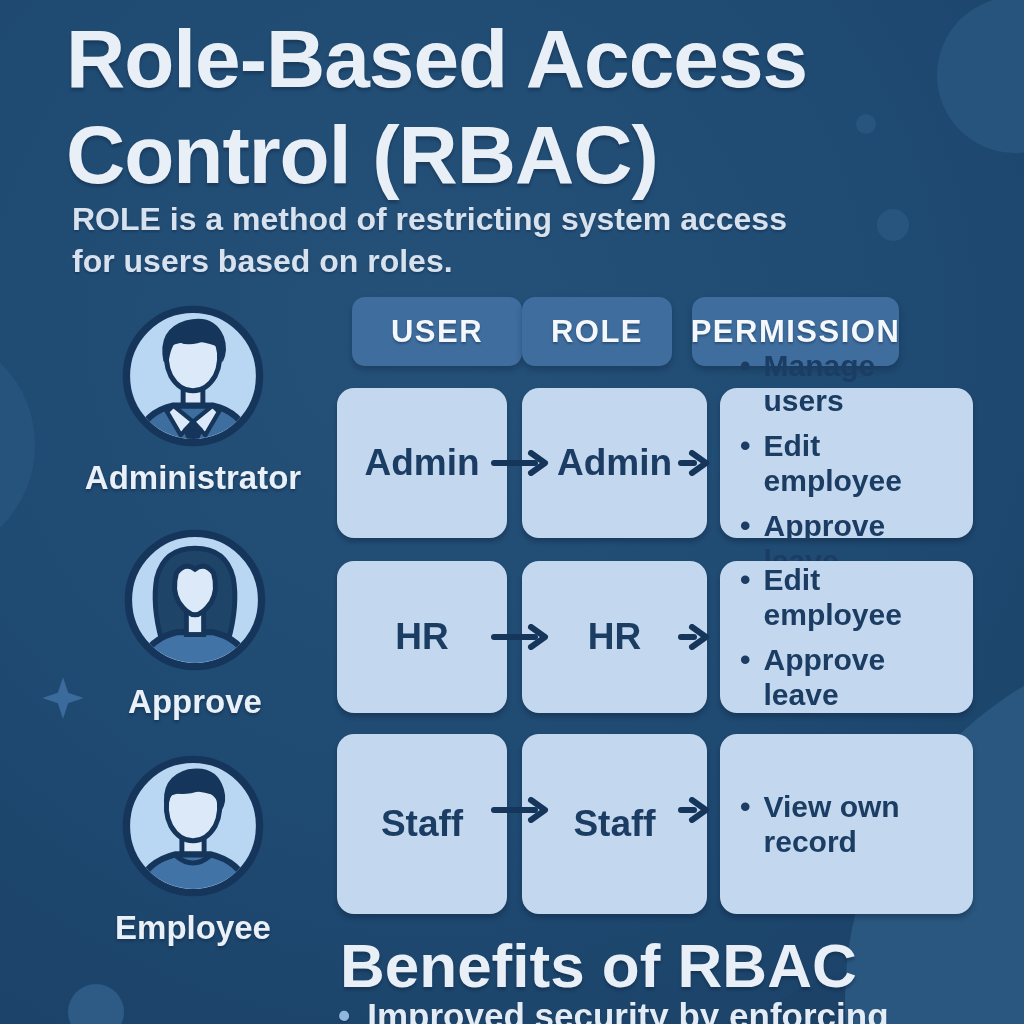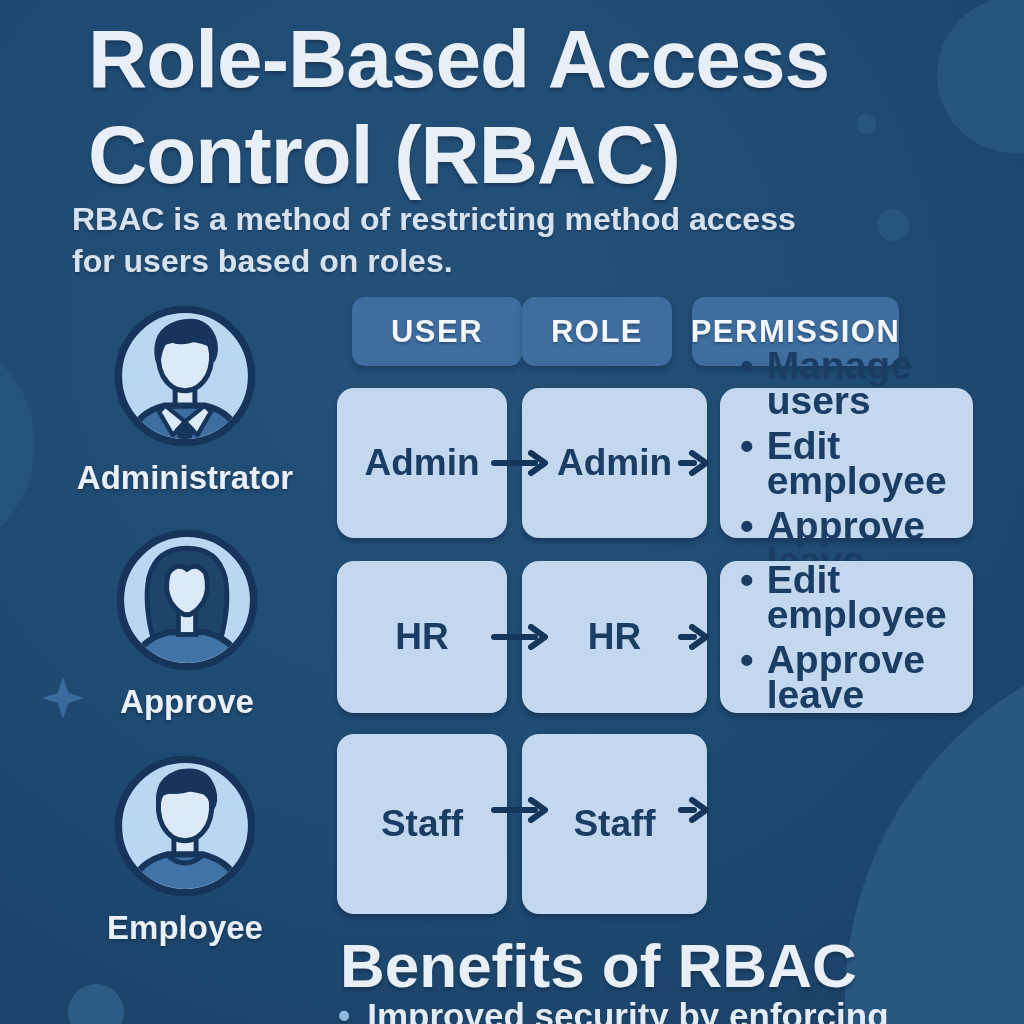--- a/index.html
+++ b/index.html
@@ -14,34 +14,34 @@
   .decor-tr-dot1   { left:856px; top:114px;  width:20px;  height:20px;  background:#28557e; }
   .decor-tr-dot2   { left:877px; top:209px;  width:32px;  height:32px;  background:#28557e; }
   .decor-left-big  { left:-195px; top:330px; width:230px; height:230px; background:#26537c; }
   .decor-bl-dot    { left:68px;  top:984px;  width:56px;  height:56px;  background:#2d5b86; }
   .decor-br-dark   { left:630px; top:960px;  width:600px; height:600px; background:#1c4268; }
   .decor-br-big    { left:845px; top:635px;  width:730px; height:730px; background:#2a577f; }
   .sparkle { position:absolute; left:40px; top:675px; width:46px; height:46px; }
 
   
   .title {
-    position:absolute; left:88px; top:-44px; width:860px;
+    position:absolute; left:66px; top:-44px; width:860px;
     font-size:82px; line-height:96px; font-weight:700; letter-spacing:-1px;
     color:#e9eff6; white-space:pre-line;
     text-shadow:0 3px 3px rgba(12,32,56,.38);
   }
   .subtitle {
     position:absolute; left:72px; top:166px; width:780px;
     font-size:32px; line-height:42px; font-weight:700;
     color:#d7e2ee; white-space:pre-line;
     text-shadow:0 2px 2px rgba(12,32,56,.32);
   }
 
   
-  .role-figure { position:absolute; width:230px; text-align:center; }
+  .role-figure { position:absolute; width:230px; text-align:center;margin-left:8px; }
   #fig-administrator { left:70px; top:302px; }
   #fig-manager       { left:72px; top:526px; }
   #fig-employee      { left:70px; top:752px; }
   .role-figure svg { width:148px; height:148px; display:block; margin:0 auto; }
   .role-label {
     margin-top:9px; font-size:33px; font-weight:700; color:#eaf0f7;
     text-shadow:0 2px 3px rgba(12,32,56,.45);
   }
 
   
@@ -66,21 +66,21 @@
   .cell.c-perm { left:720px; width:253px; }
   .row-0 { top:388px; height:150px; }
   .row-1 { top:561px; height:152px; }
   .row-2 { top:734px; height:180px; }
   .cell-name { font-size:37px; font-weight:700; }
 
   .perm-list {
     list-style:none; margin:0; padding:0 12px 0 20px; width:100%; box-sizing:border-box;
     display:flex; flex-direction:column; gap:10px;
   }
-  .perm-item { display:flex; font-size:39px; line-height:35px; font-weight:700; color:#1c3d63; }
+  .perm-item { display:flex; font-size:30px; line-height:35px; font-weight:700; color:#1c3d63; }
   .perm-item::before { content:"\2022"; margin-right:13px; }
 
   
   .arrow { position:absolute; }
   .arrow svg { display:block; }
   .arrow-long  { width:62px; height:26px; left:491px; }
   .arrow-short { width:34px; height:26px; left:678px; }
   .arrow-row-0 { top:450px; }
   .arrow-row-1 { top:624px; }
   .arrow-row-2 { top:797px; }
@@ -111,21 +111,21 @@
   <div class="decor decor-left-big"></div>
   <div class="decor decor-bl-dot"></div>
   <div class="sparkle">
     <svg viewBox="0 0 40 40">
         <path d="M20 2 L24.5 15.5 L38 20 L24.5 24.5 L20 38 L15.5 24.5 L2 20 L15.5 15.5 Z" fill="#3b6a9d"></path>
       </svg>
   </div>
 
   <h1 class="title">Role-Based Access
 Control (RBAC)</h1>
-  <p class="subtitle">RBAC is a method of restricting method access
+  <p class="subtitle">ROLE is a method of restricting system access
 for users based on roles.</p>
 
   <div class="role-figure" id="fig-administrator">
     <svg viewBox="0 0 120 120">
       <defs>
           <clipPath id="clipA">
             <circle cx="60" cy="60" r="51"></circle>
           </clipPath>
         </defs>
       <circle cx="60" cy="60" r="54" fill="#b9d6f2" stroke="#16355b" stroke-width="6"></circle>
@@ -207,20 +207,27 @@
           <span>Edit employee</span>
         </li>
       <li class="perm-item">
           <span>Approve leave</span>
         </li>
     </ul>
   </div>
 
   <div class="cell c-user row-2 cell-name">Staff</div>
   <div class="cell c-role row-2 cell-name">Staff</div>
+  <div class="cell c-perm row-2">
+    <ul class="perm-list">
+      <li class="perm-item">
+          <span>View own record</span>
+        </li>
+    </ul>
+  </div>
 
   <div class="arrow arrow-long arrow-row-0">
     <svg viewBox="0 0 62 26">
         <path d="M3 13 H44" stroke="#16355b" stroke-width="6" stroke-linecap="round"></path>
         <path d="M40 3 L54 13 L40 23" fill="none" stroke="#16355b" stroke-width="6" stroke-linecap="round" stroke-linejoin="round"></path>
       </svg>
   </div>
   <div class="arrow arrow-short arrow-row-0">
     <svg viewBox="0 0 34 26">
         <path d="M3 13 H16" stroke="#16355b" stroke-width="6" stroke-linecap="round"></path>

